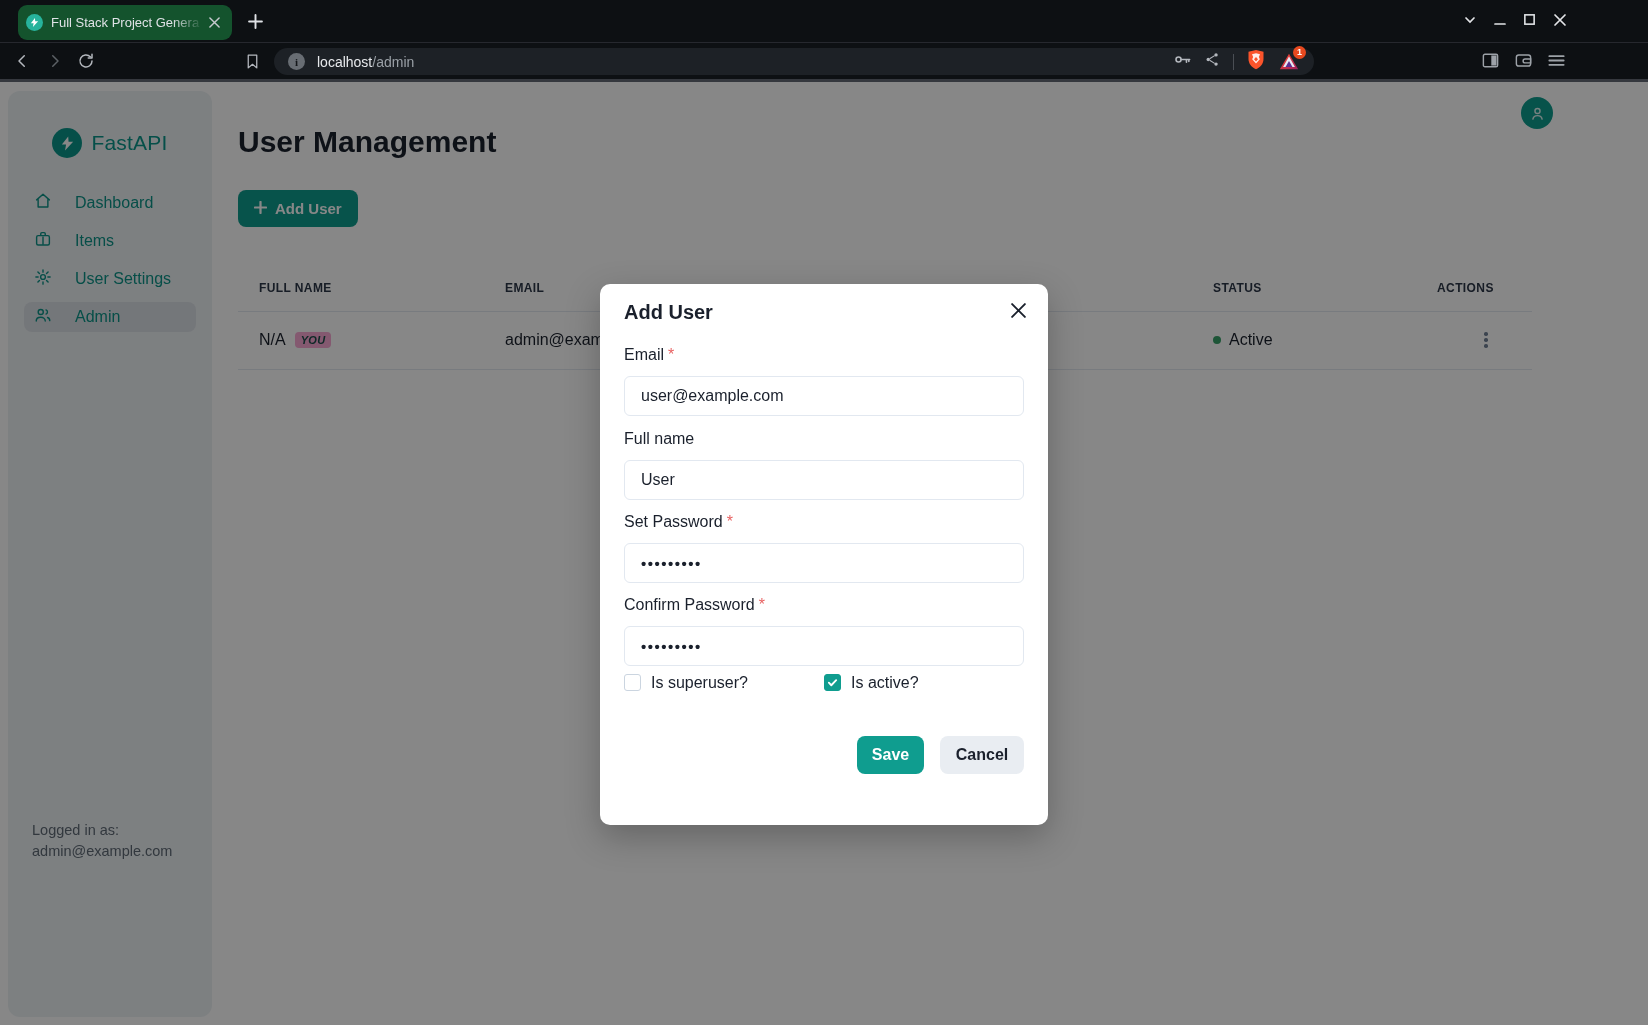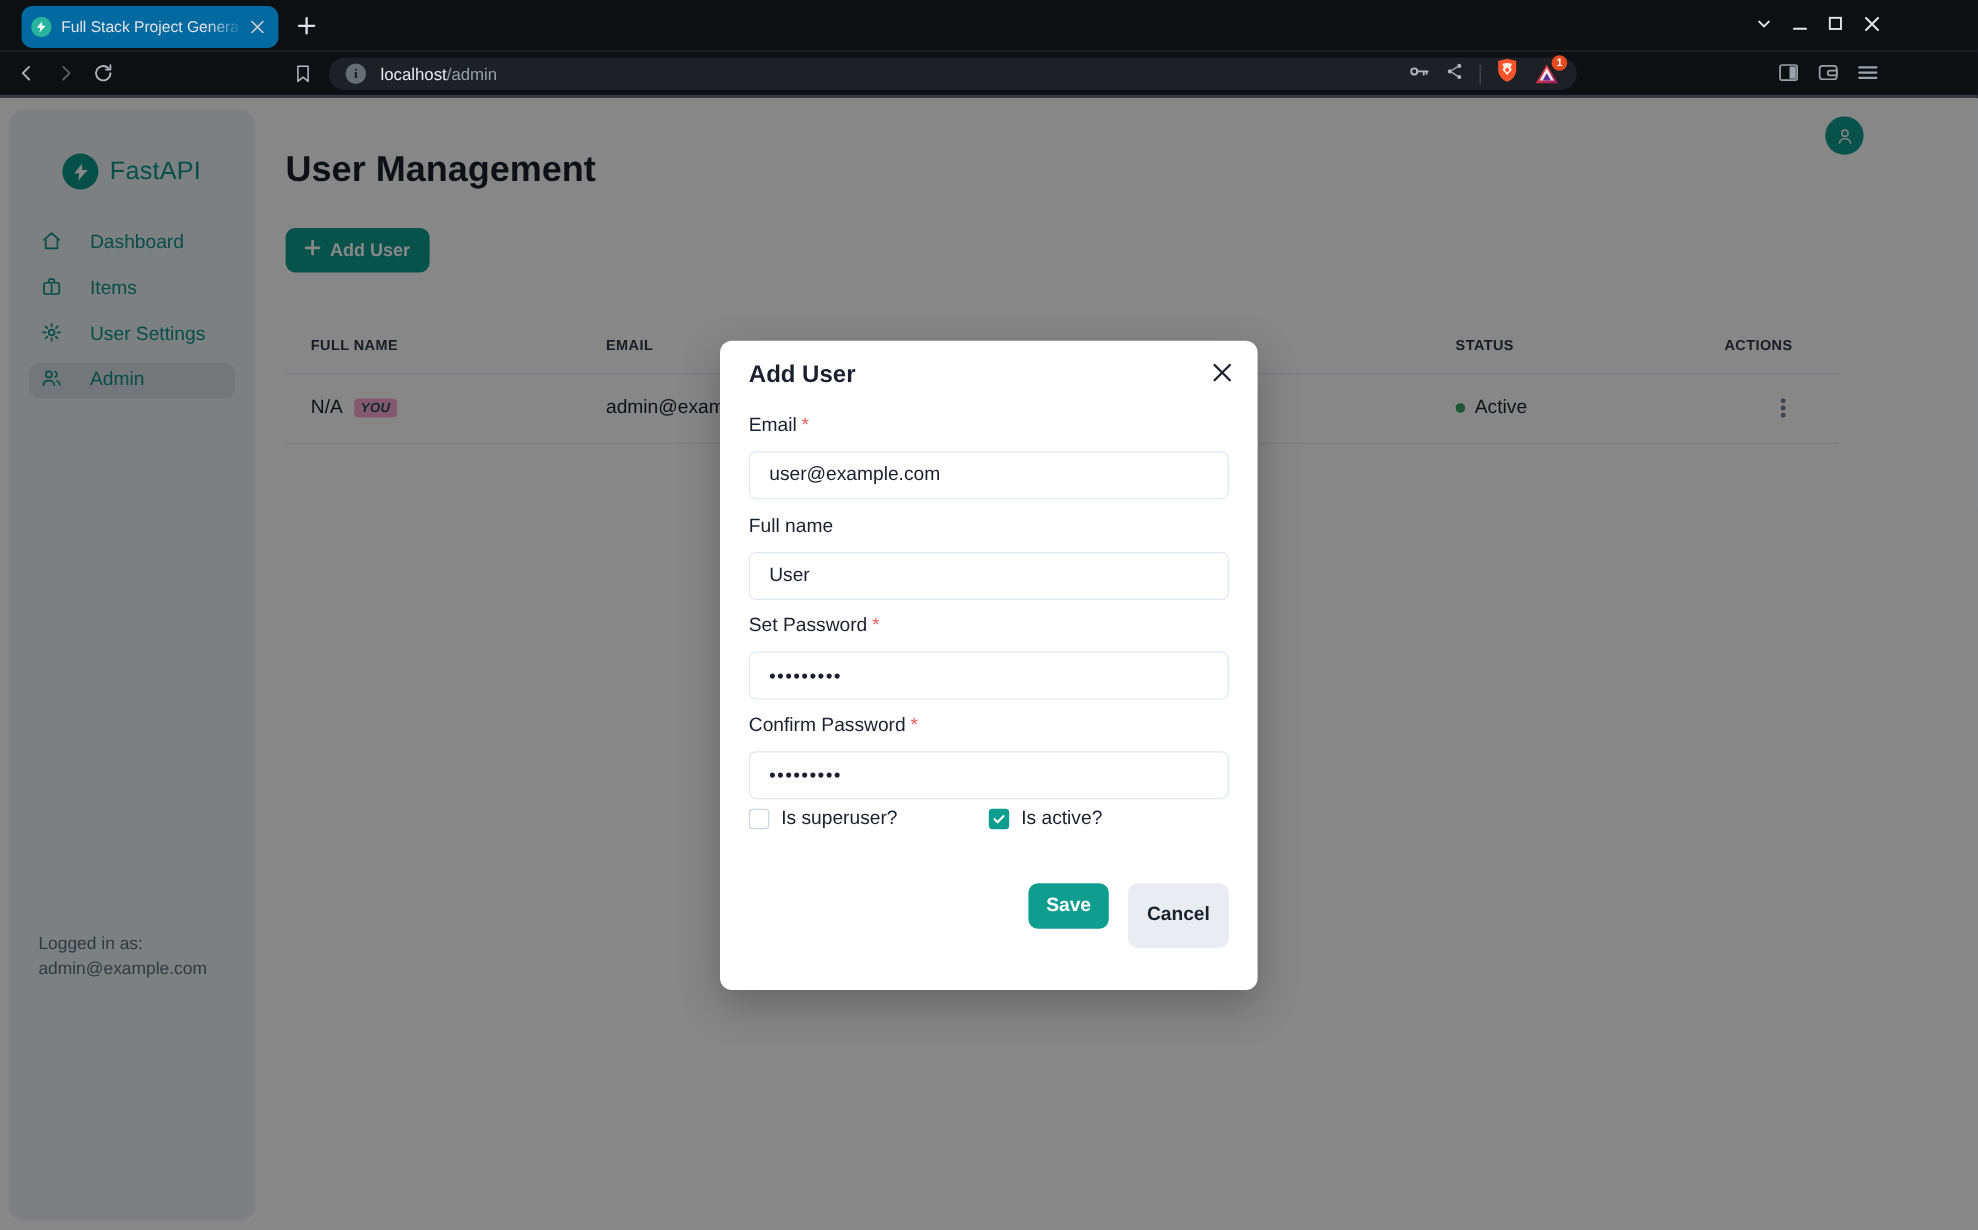--- a/index.html
+++ b/index.html
@@ -1,21 +1,21 @@
 <!DOCTYPE html>
 <html><head>
 <meta charset="utf-8">
 <style>
   * { margin:0; padding:0; box-sizing:border-box; }
   html,body { width:1648px; height:1025px; overflow:hidden; background:#0d1013;
               font-family:"Liberation Sans", sans-serif; }
 
   
   .titlebar { position:absolute; top:0; left:0; width:1648px; height:42px; background:#0d1013; }
-  .tab { position:absolute; left:18px; top:5px; width:214px; height:35px; background:#0369a1;
+  .tab { position:absolute; left:18px; top:5px; width:214px; height:35px; background:#14532d;
          border-radius:9px; display:flex; align-items:center; padding:0 8px; }
   .favicon { width:17px; height:17px; border-radius:50%; background:#27b39c; display:flex;
              align-items:center; justify-content:center; flex:0 0 auto; }
   .tab-title { color:#dfe2e6; font-size:13px; margin-left:8px; white-space:nowrap; overflow:hidden;
                width:152px; -webkit-mask-image:linear-gradient(90deg,#000 80%,transparent);
                mask-image:linear-gradient(90deg,#000 80%,transparent); }
   .tab-close { margin-left:2px; width:18px; height:18px; display:flex; align-items:center;
                justify-content:center; color:#c7cace; border-radius:4px; cursor:pointer; }
   .newtab { position:absolute; left:242px; top:8px; width:26px; height:26px; color:#dfe2e6;
             display:flex; align-items:center; justify-content:center; border-radius:6px; }
@@ -46,21 +46,21 @@
   .sidebar { position:absolute; left:8px; top:9px; width:204px; height:926px; background:#edf1f4; border-radius:12px; }
   .logo-row { display:flex; align-items:center; justify-content:center; gap:9px; margin-top:37px; }
   .logo-mark { width:30px; height:30px; border-radius:50%; background:#0a968a; display:flex;
                align-items:center; justify-content:center; }
   .logo-text { font-size:21px; color:#0a968a; letter-spacing:.2px; }
   .nav { margin:30px 16px 0 16px; }
   .nav-item { display:flex; align-items:center; gap:23px; height:30px; margin-bottom:8px;
               padding-left:10px; color:#0d9488; font-size:16px; border-radius:8px; cursor:pointer; }
   .nav-item.active { background:#dce1e6; }
   .nav-item svg { flex:0 0 auto; }
-  .sidebar-footer { position:absolute; left:24px; top:686px; font-size:14.5px; color:#5f6b76; line-height:21px; }
+  .sidebar-footer { position:absolute; left:24px; top:729px; font-size:14.5px; color:#5f6b76; line-height:21px; }
 
   .h1 { position:absolute; left:238px; top:43px; font-size:30px; font-weight:bold; color:#1a202c; }
   .btn-add { position:absolute; left:238px; top:108px; height:37px; padding:0 16px; background:#0f9d8f;
              border:none; border-radius:8px; color:#fff; font-size:15px; font-weight:bold;
              font-family:inherit; display:flex; align-items:center; gap:8px; cursor:pointer; }
 
   .table { position:absolute; left:238px; top:183px; width:1294px; }
   .th { position:absolute; top:0; height:46px; display:flex; align-items:center; font-size:12px;
         font-weight:bold; letter-spacing:.4px; color:#2d3748; text-transform:uppercase; }
   .tline { position:absolute; left:0; width:1294px; height:1px; background:#e2e8f0; }
@@ -88,21 +88,21 @@
              border-radius:6px; padding:0 16px; font-size:16px; color:#1a202c; outline:none;
              font-family:inherit; background:#fff; }
   .pw { letter-spacing:1.5px; font-weight:bold; font-size:15px; }
   .chk-row { position:absolute; left:24px; top:390px; width:400px; display:flex; }
   .chk { display:flex; gap:10px; font-size:16px; color:#1a202c; cursor:pointer; }
   .box { width:17px; height:17px; border:1.6px solid #cbd5e0; border-radius:3px; background:#fff; }
   .box.checked { background:#0f9d8f; border-color:#0f9d8f; display:flex; align-items:center; justify-content:center; }
   .btn-save { position:absolute; left:257px; top:452px; width:67px; height:38px; background:#0f9d8f;
               color:#fff; border:none; border-radius:8px; font-size:16px; font-weight:bold;
               font-family:inherit; cursor:pointer; }
-  .btn-cancel { position:absolute; left:340px; top:452px; width:84px; height:54px; background:#e9edf2;
+  .btn-cancel { position:absolute; left:340px; top:452px; width:84px; height:38px; background:#e9edf2;
                 color:#1a202c; border:none; border-radius:8px; font-size:16px; font-weight:bold;
                 font-family:inherit; cursor:pointer; }
 </style>
 </head>
 <body>
 
 <div class="titlebar">
   <div class="tab">
     <span class="favicon">
       <svg width="11" height="11" viewBox="0 0 24 24">

